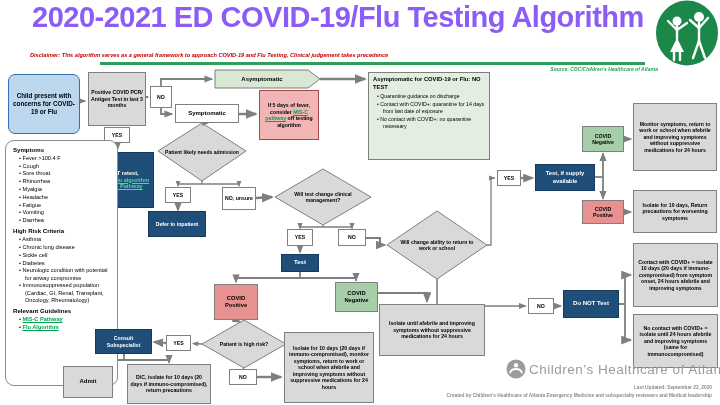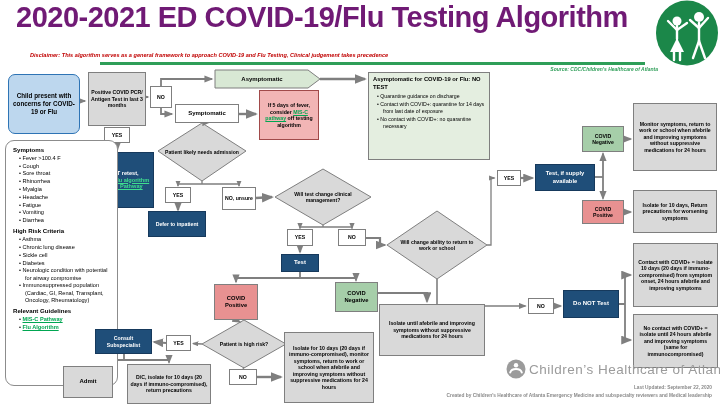--- a/index.html
+++ b/index.html
@@ -1,19 +1,19 @@
 <!DOCTYPE html>
 <html><head>
 <meta charset="utf-8">
 <style>
   html,body{margin:0;padding:0;background:#fff;}
   .stage{position:relative;width:720px;height:405px;background:#fff;overflow:hidden;
          font-family:"Liberation Sans",sans-serif;}
-  .title{position:absolute;left:16px;top:1px;margin:0;font-size:29px;font-weight:700;
-         color:#701a75;letter-spacing:-0.5px;white-space:nowrap;}
+  .title{position:absolute;left:32px;top:1px;margin:0;font-size:29px;font-weight:700;
+         color:#8b5cf6;letter-spacing:-0.5px;white-space:nowrap;}
   .disclaimer{position:absolute;left:30px;top:52px;font-size:5.6px;font-style:italic;
          font-weight:700;color:#C00000;}
   .title-rule{position:absolute;left:100px;top:62px;width:545px;height:2.5px;background:#2E9E58;}
   .source{position:absolute;right:62px;top:66px;font-size:5px;font-style:italic;
          font-weight:700;color:#2E9E58;}
   .wires{position:absolute;left:0;top:0;width:720px;height:405px;}
   .box{position:absolute;box-sizing:border-box;display:flex;align-items:center;justify-content:center;
        text-align:center;padding:1px 2px;font-size:5.2px;font-weight:700;line-height:1.25;color:#000;}
   .gray{background:#D9D9D9;border:1px solid #7F7F7F;}
   .white{background:#fff;border:1px solid #7F7F7F;}

